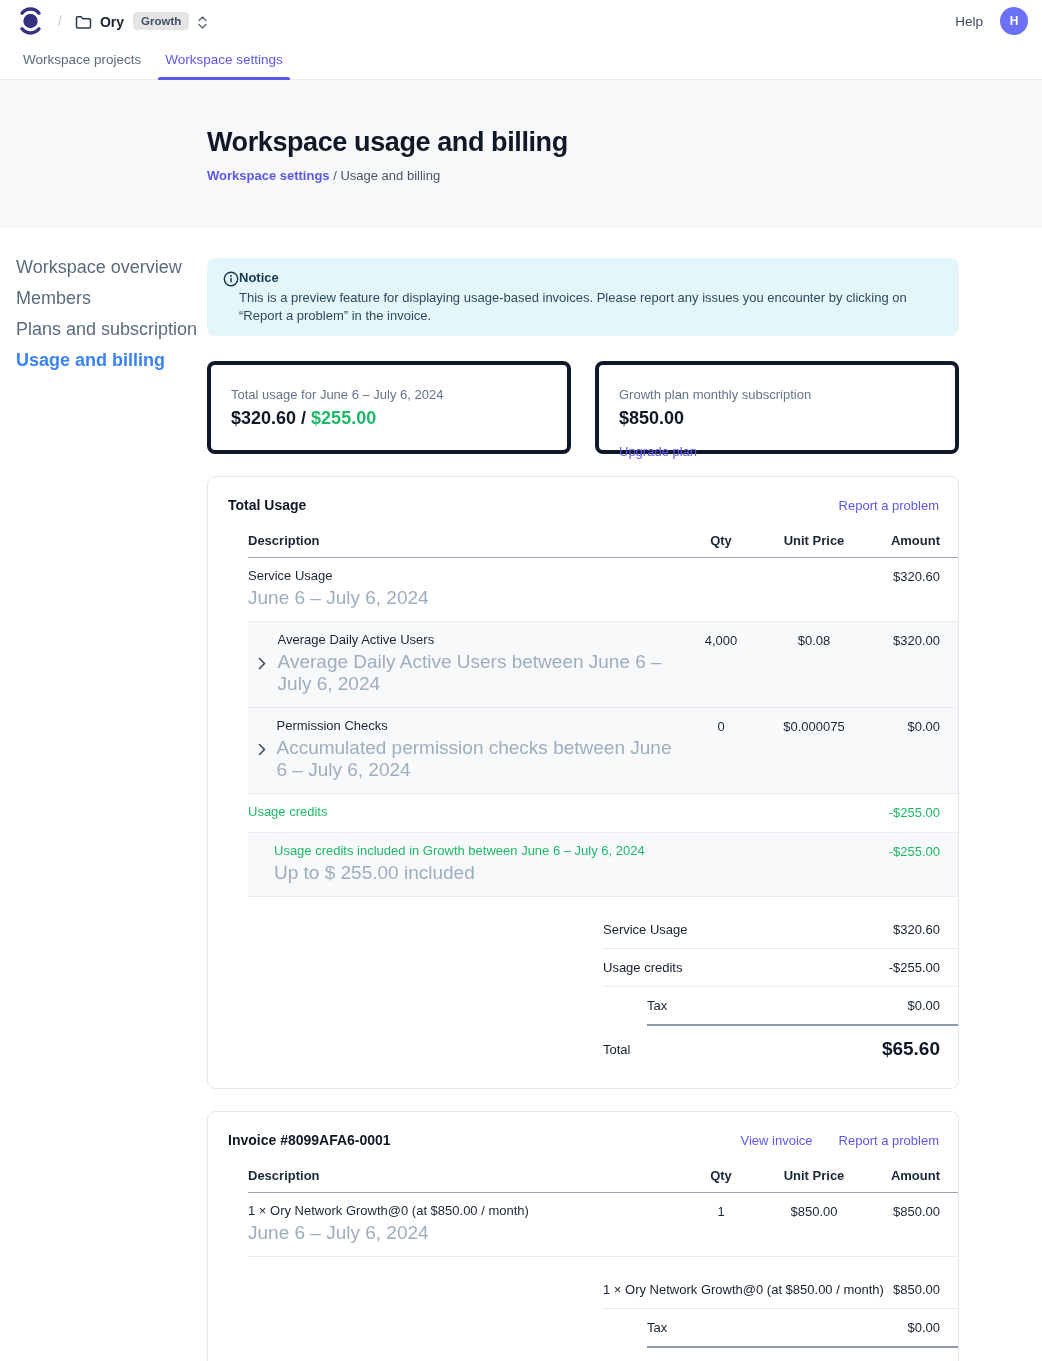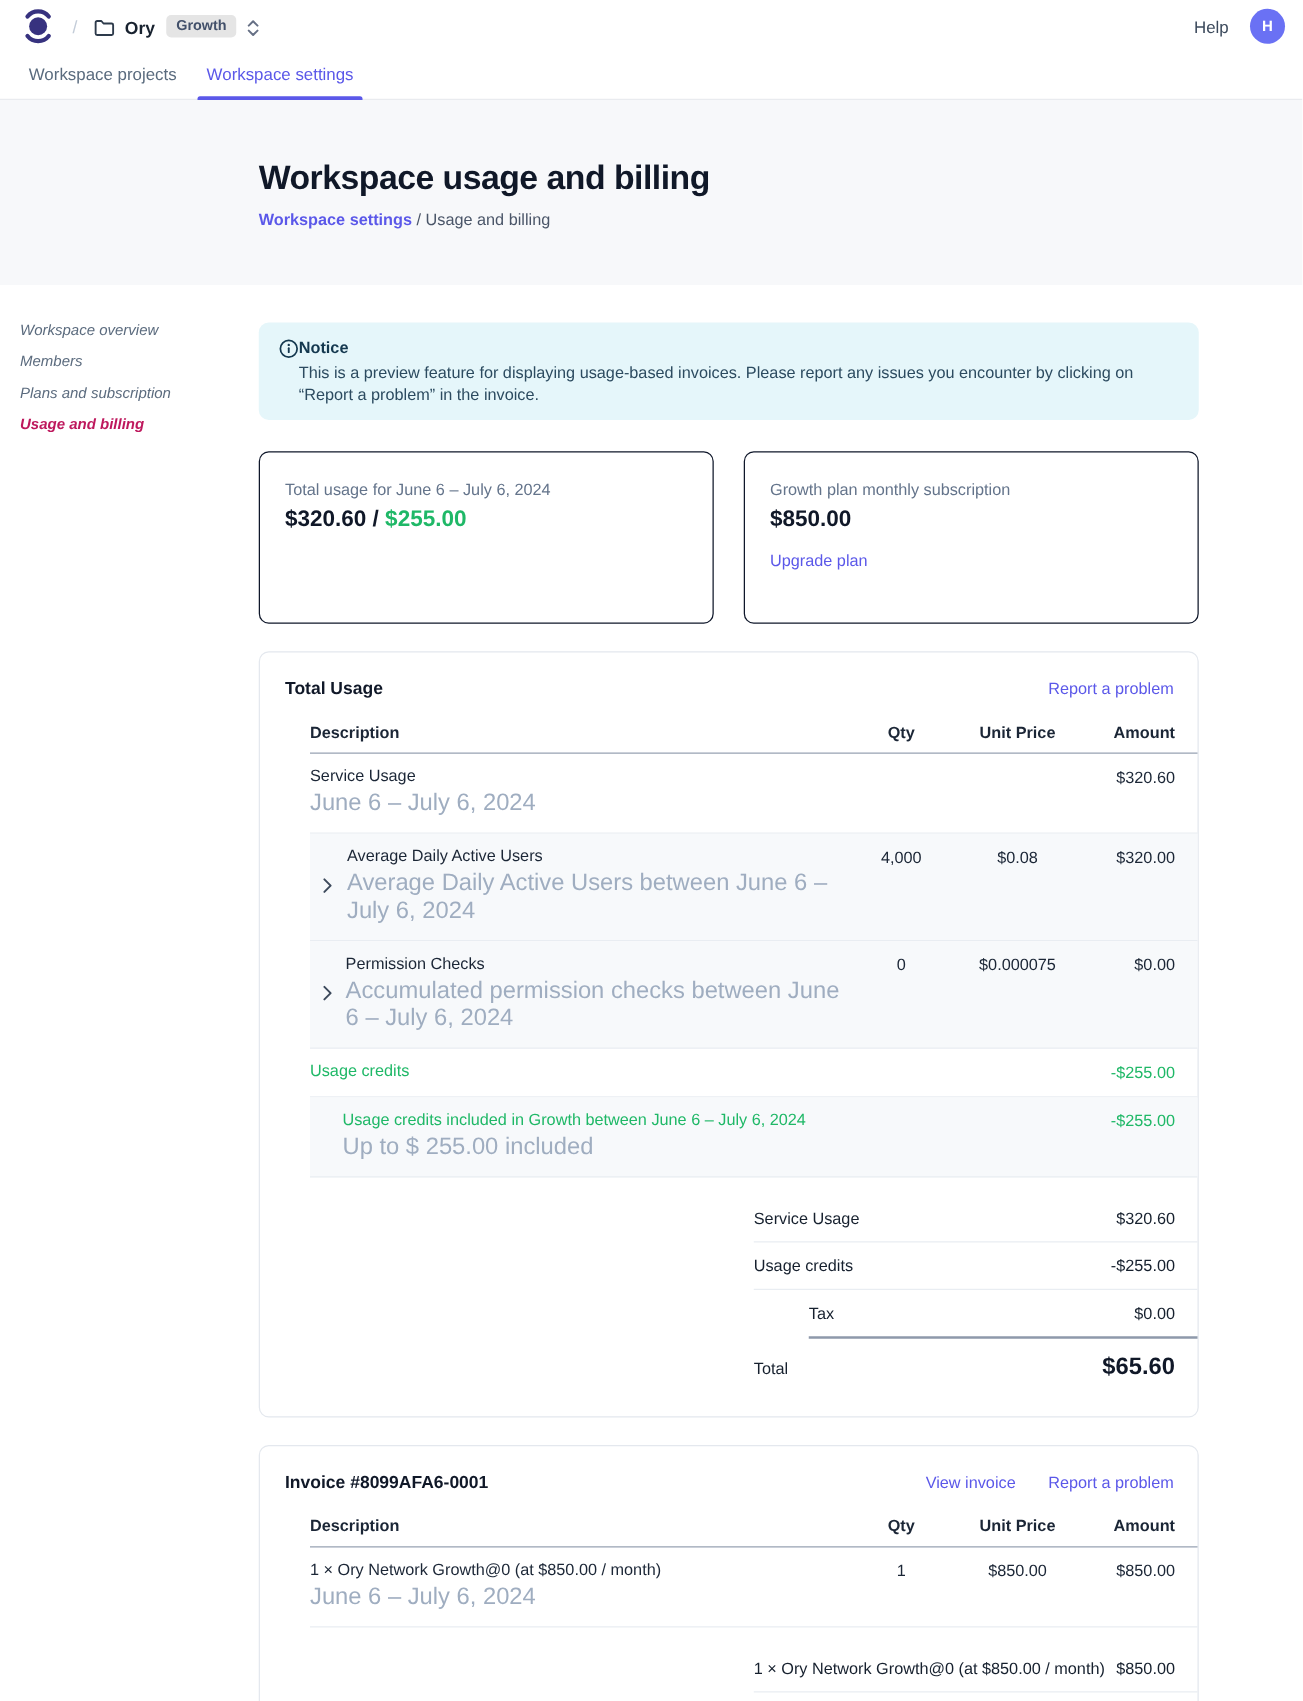--- a/index.html
+++ b/index.html
@@ -27,31 +27,31 @@
   .tab.active::after { content:""; position:absolute; left:0; right:0; bottom:-1px; height:3px; background:#5b58e9; border-radius:2px 2px 0 0; }
   
   .hero { background:#f7f8fa; height:148px; padding:46px 0 0 207px; }
   .hero h1 { font-size:27px; line-height:32px; font-weight:700; letter-spacing:-0.4px; color:#101828; }
   .hero-breadcrumb { margin-top:10px; font-size:13px; }
   .hero-breadcrumb .bc-link { color:#5b58e9; font-weight:600; cursor:pointer; }
   .hero-breadcrumb .bc-rest { color:#4a5568; }
   
   .main { display:flex; padding:30px 0 16px; }
   .sidebar { width:207px; flex-shrink:0; padding-left:16px; }
-  .side-item { font-size:12px; color:#5b6b7e; margin-bottom:13px; line-height:1; cursor:pointer;font-style:italic; }
-  .side-item.active { color:#be185d; font-weight:700; }
+  .side-item { font-size:18px; color:#5b6b7e; margin-bottom:13px; line-height:1; cursor:pointer; }
+  .side-item.active { color:#3b82f6; font-weight:700; }
   .content { width:752px; }
   
   .notice { background:#e5f6fa; border-radius:8px; padding:12px 16px; display:flex; gap:0; }
   .notice-icon { flex-shrink:0; margin-top:1px; }
   .notice-title { font-size:13px; font-weight:700; color:#14384f; margin-bottom:4px; }
   .notice-body { font-size:13px; color:#2c4b60; line-height:1.35; max-width:700px; }
   
   .cards-row { display:flex; gap:24px; margin-top:25px; }
-  .mini-card { flex:1; border:1px solid #0f172a; border-radius:8px; padding:22px 20px; height:138px; }
+  .mini-card { flex:1; border:4px solid #0f172a; border-radius:8px; padding:22px 20px; height:93px; }
   .mini-label { font-size:13px; color:#64748b; }
   .mini-value { font-size:18px; font-weight:700; color:#101828; margin-top:6px; }
   .green { color:#1fb867; }
   .link { color:#5b58e9; font-size:13px; cursor:pointer; }
   .upgrade { display:inline-block; margin-top:15px; font-weight:500; }
   
   .section-card { border:1px solid #e4e8ee; border-radius:8px; margin-top:22px; padding:20px 0 6px 20px; }
   .card-head { display:flex; align-items:baseline; padding-right:19px; }
   .card-title { font-size:14px; font-weight:700; color:#101828; flex:1; }
   .card-links { display:flex; gap:26px; }

